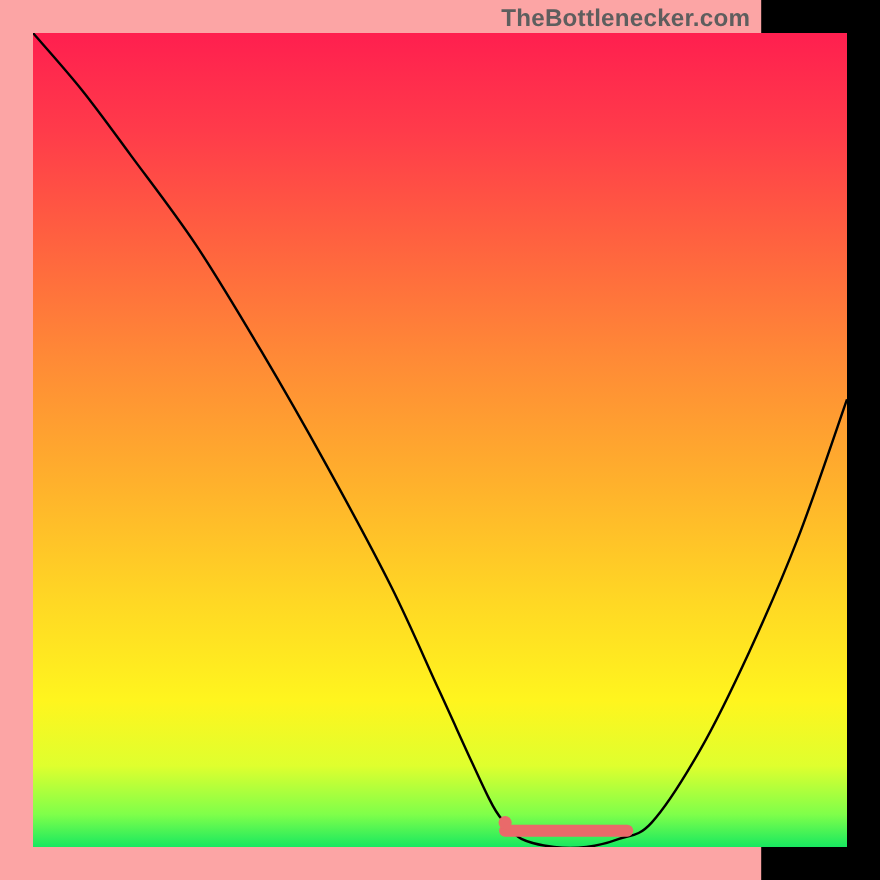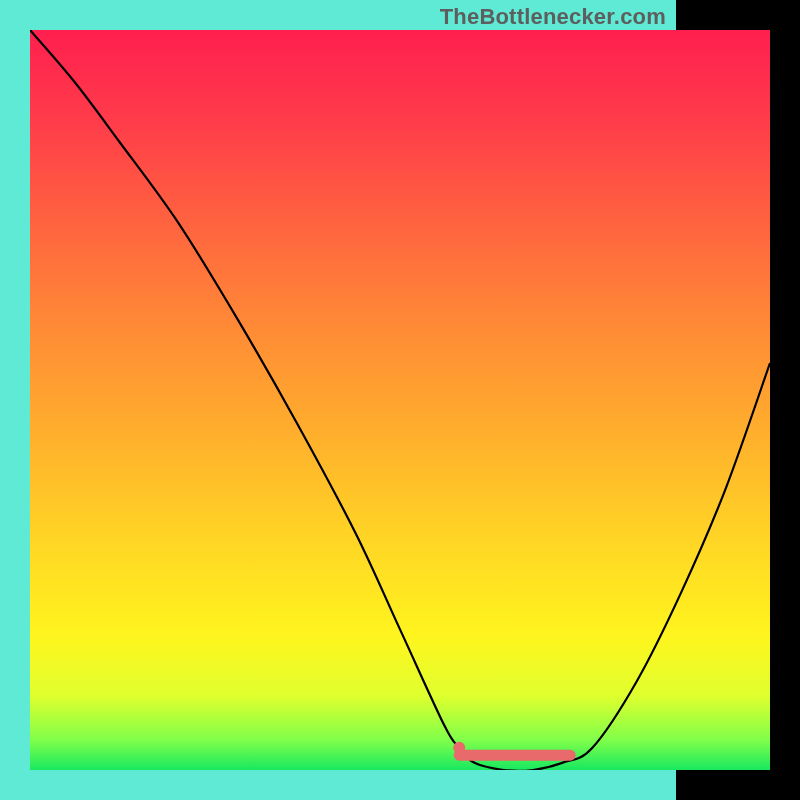--- a/index.html
+++ b/index.html
@@ -8,21 +8,22 @@
     width: 800px;
     height: 800px;
     background: #000;
     font-family: Arial, Helvetica, sans-serif;
     overflow: hidden;
   }
   .frame {
     position: relative;
     width: 676px;
     height: 800px;
-    background: #5eead4;
+    background: #fca5a5;
+    padding-left: 16px;
   }
   .attribution {
     position: absolute;
     top: 4px;
     right: 10px;
     color: #5e5e5e;
     font-size: 22px;
     font-weight: bold;
     letter-spacing: 0.2px;
     user-select: none;

